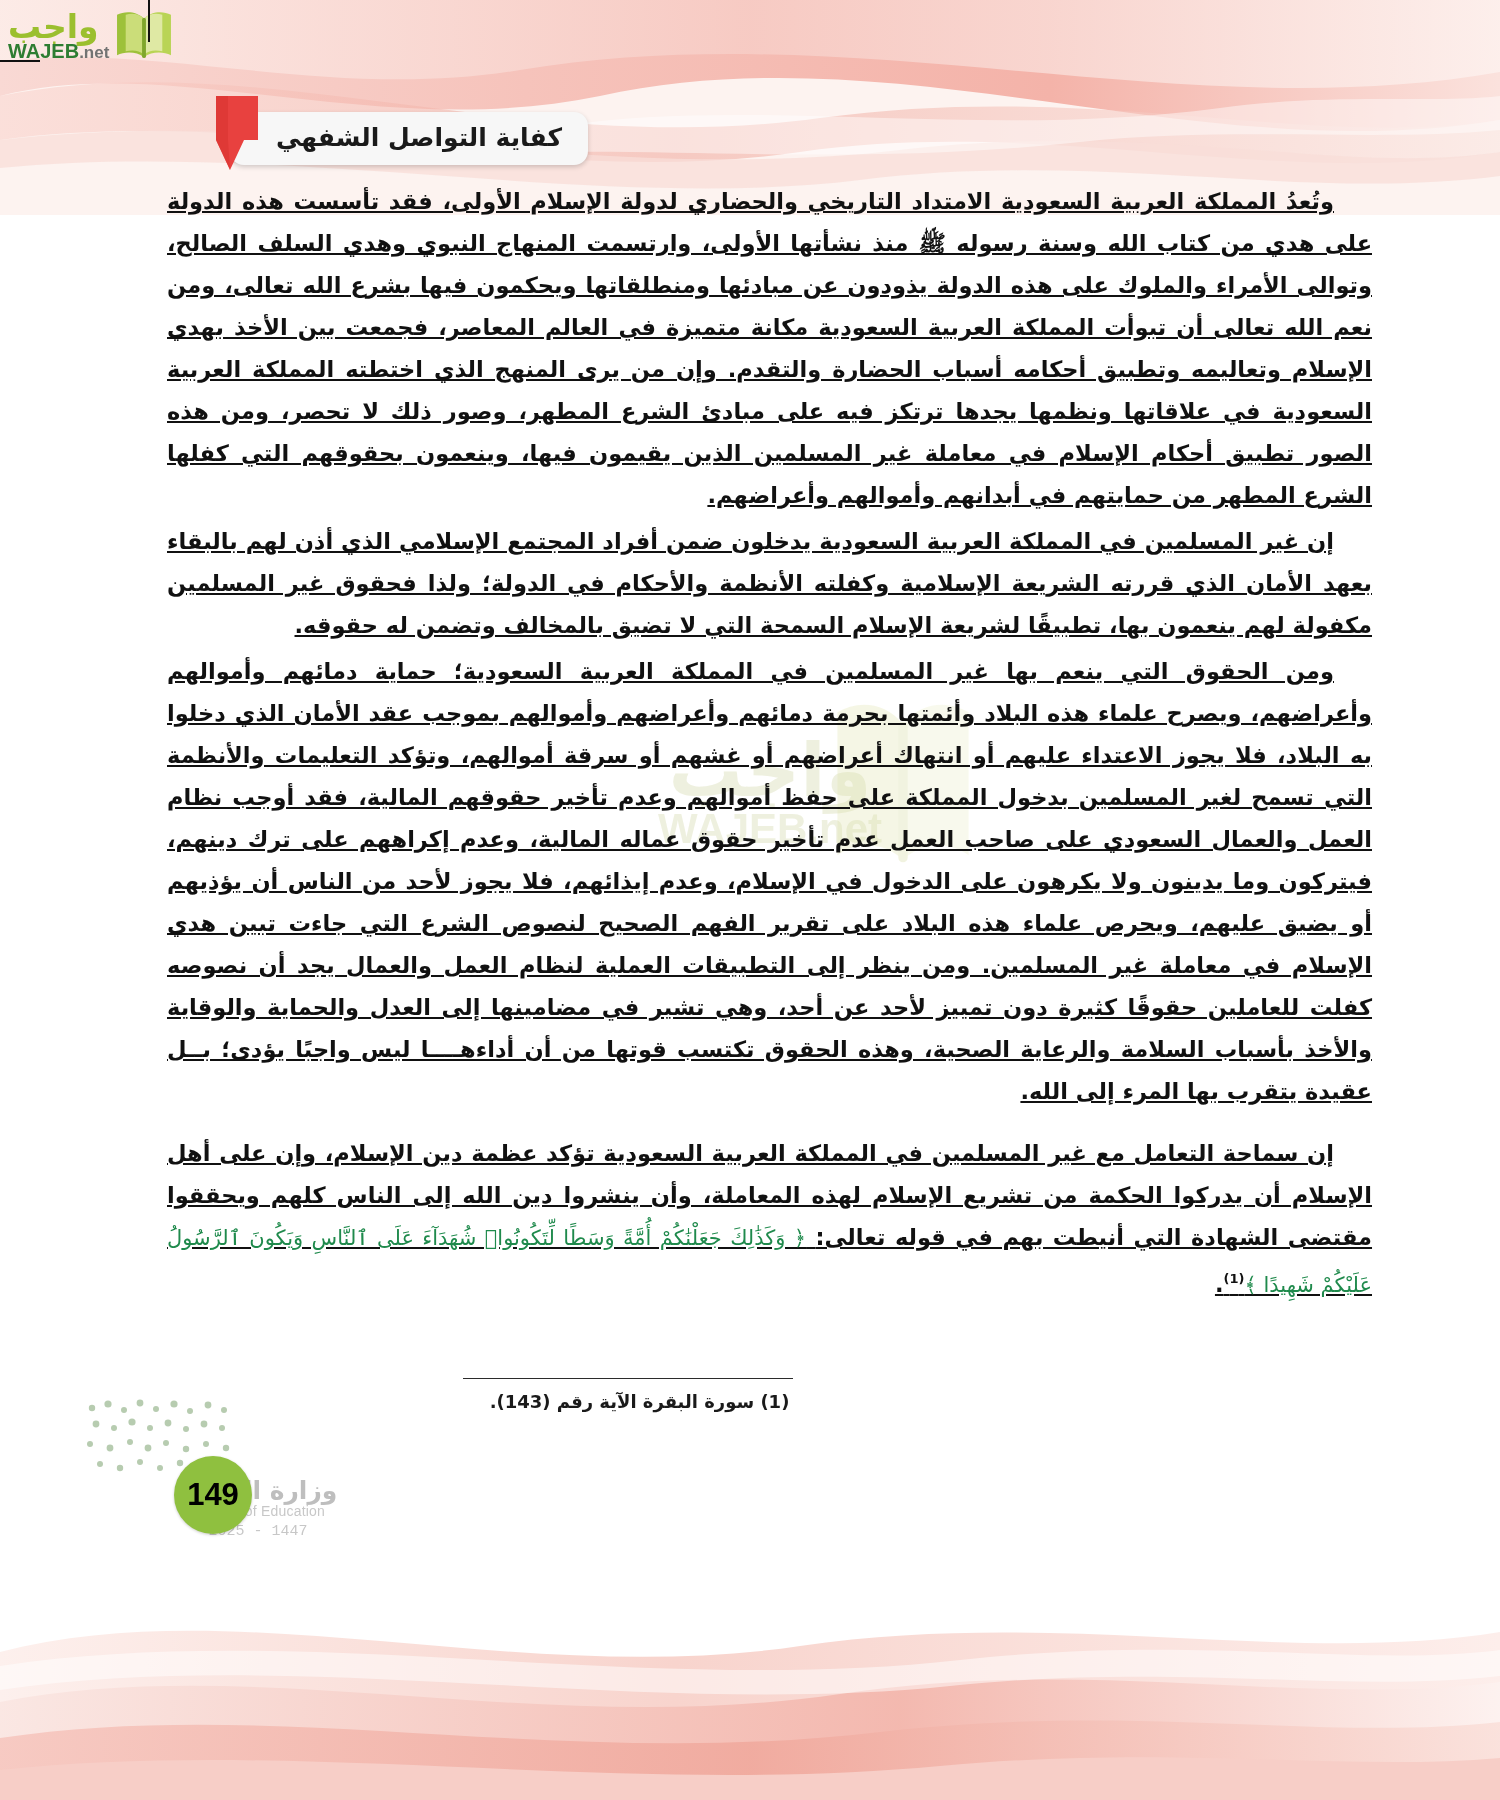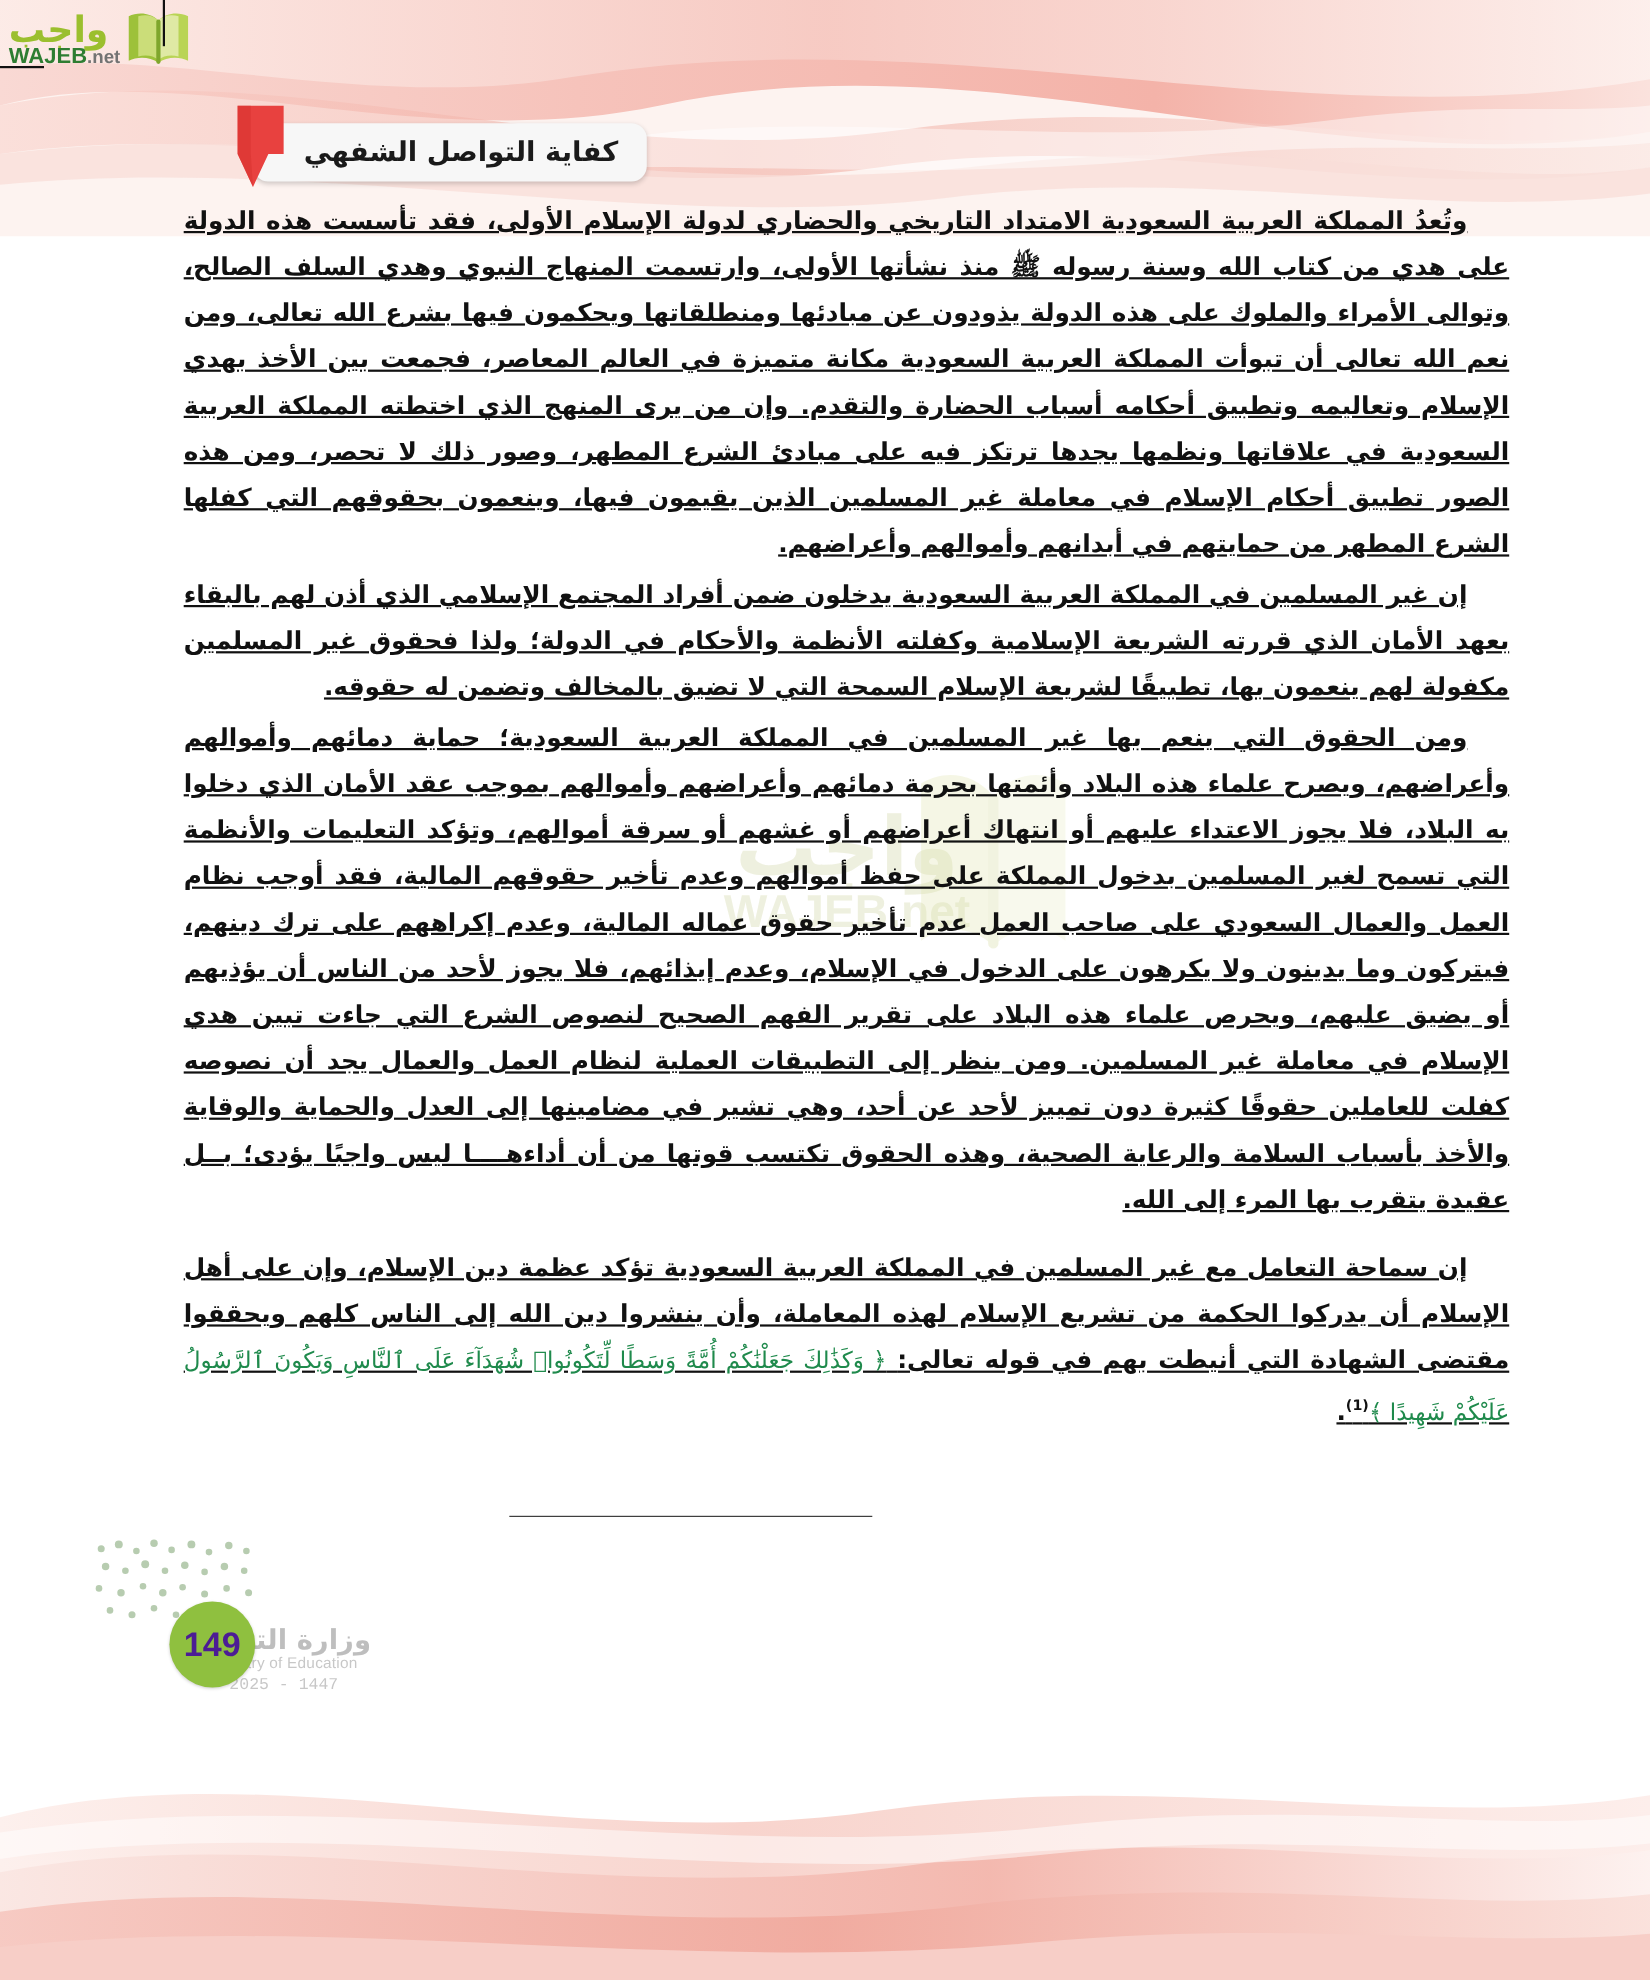--- a/index.html
+++ b/index.html
@@ -116,25 +116,25 @@
 
   
   .page-badge{
     position:absolute;left:78px;bottom:232px;z-index:35;
     width:250px;height:170px;
   }
   .dot-grid{
     position:absolute;left:8px;top:0;width:150px;height:74px;
   }
   .pagenum-circle{
-    position:absolute;left:76px;top:58px;
+    position:absolute;left:96px;top:58px;
     width:78px;height:78px;border-radius:50%;
     background:#8fc03f;
     display:flex;align-items:center;justify-content:center;
-    color:#4c1d95;font-size:31px;font-weight:bold;
+    color:#000000;font-size:31px;font-weight:bold;
     box-shadow:0 1px 3px rgba(0,0,0,.2);
     font-family:"Liberation Sans",sans-serif;
   }
   .ministry{
     position:absolute;left:80px;top:78px;width:200px;
     text-align:center;direction:rtl;opacity:.55;
   }
   .ministry .ar{
     font-size:25px;font-weight:bold;color:#8a8a8a;
     font-family:"DejaVu Sans","Liberation Sans",sans-serif;
@@ -245,20 +245,21 @@
     <p class="para">ومن الحقوق التي ينعم بها غير المسلمين في المملكة العربية السعودية؛ حماية دمائهم وأموالهم وأعراضهم، ويصرح علماء هذه البلاد وأئمتها بحرمة دمائهم وأعراضهم وأموالهم بموجب عقد الأمان الذي دخلوا به البلاد، فلا يجوز الاعتداء عليهم أو انتهاك أعراضهم أو غشهم أو سرقة أموالهم، وتؤكد التعليمات والأنظمة التي تسمح لغير المسلمين بدخول المملكة على حفظ أموالهم وعدم تأخير حقوقهم المالية، فقد أوجب نظام العمل والعمال السعودي على صاحب العمل عدم تأخير حقوق عماله المالية، وعدم إكراههم على ترك دينهم، فيتركون وما يدينون ولا يكرهون على الدخول في الإسلام، وعدم إيذائهم، فلا يجوز لأحد من الناس أن يؤذيهم أو يضيق عليهم، ويحرص علماء هذه البلاد على تقرير الفهم الصحيح لنصوص الشرع التي جاءت تبين هدي الإسلام في معاملة غير المسلمين. ومن ينظر إلى التطبيقات العملية لنظام العمل والعمال يجد أن نصوصه كفلت للعاملين حقوقًا كثيرة دون تمييز لأحد عن أحد، وهي تشير في مضامينها إلى العدل والحماية والوقاية والأخذ بأسباب السلامة والرعاية الصحية، وهذه الحقوق تكتسب قوتها من أن أداءهــــا ليس واجبًا يؤدى؛ بــل عقيدة يتقرب بها المرء إلى الله.</p>
     <div class="pbb-spacer"></div>
     <p class="para">
       <span>إن سماحة التعامل مع غير المسلمين في المملكة العربية السعودية تؤكد عظمة دين الإسلام، وإن على أهل الإسلام أن يدركوا الحكمة من تشريع الإسلام لهذه المعاملة، وأن ينشروا دين الله إلى الناس كلهم ويحققوا مقتضى الشهادة التي أنيطت بهم في قوله تعالى:</span>
       <span class="verse">﴿ وَكَذَٰلِكَ جَعَلْنَٰكُمْ أُمَّةً وَسَطًا لِّتَكُونُوا۟ شُهَدَآءَ عَلَى ٱلنَّاسِ وَيَكُونَ ٱلرَّسُولُ عَلَيْكُمْ شَهِيدًا ﴾</span><span class="sup-ref">(1)</span><span>.</span>
     </p>
   </div>
 
   <div class="footnote">
     <div class="footnote-line"></div>
+    <div class="footnote-text">(1) سورة البقرة الآية رقم (143).</div>
   </div>
 
   <div class="bottom-wave">
     <svg width="1500" height="330" viewBox="0 0 1500 330" preserveAspectRatio="none">
       <defs>
         <linearGradient id="bg1" x1="0" y1="0" x2="1" y2="0">
           <stop offset="0%" stop-color="#fdf0ed"></stop>
           <stop offset="45%" stop-color="#f8d4cd"></stop>
           <stop offset="100%" stop-color="#fdeeeb"></stop>
         </linearGradient>

